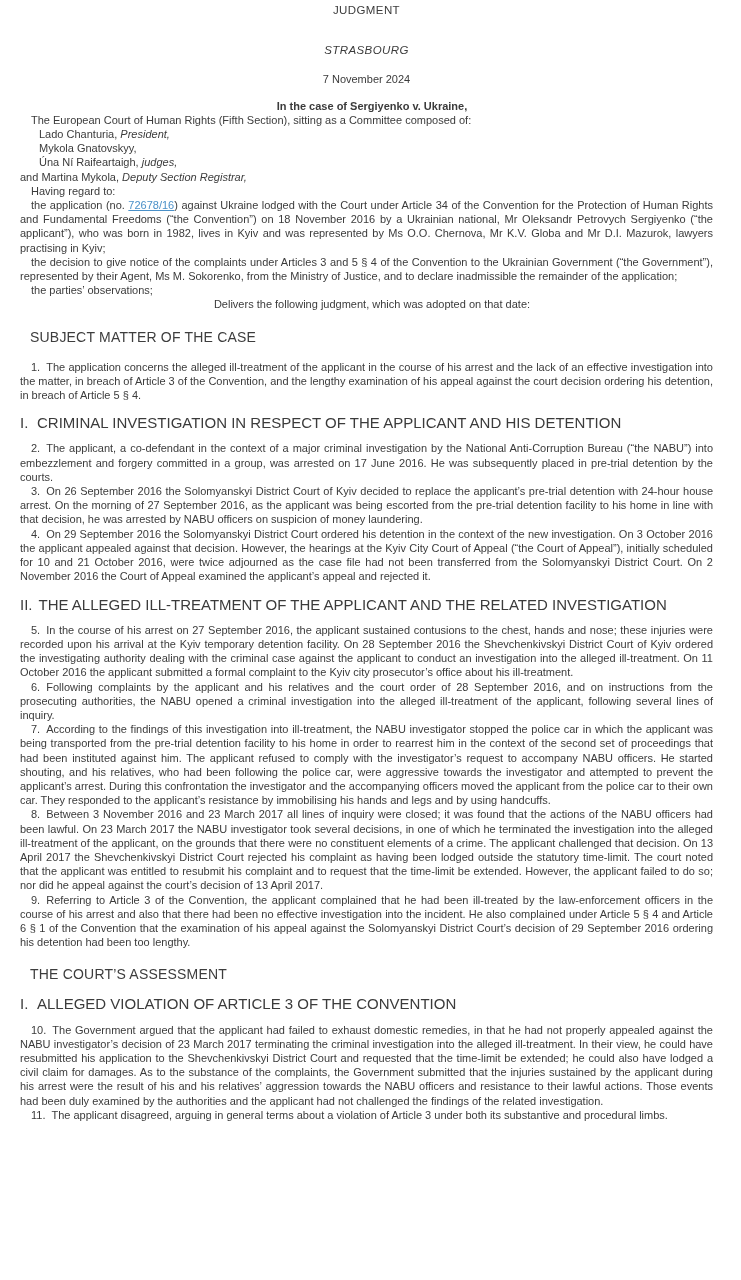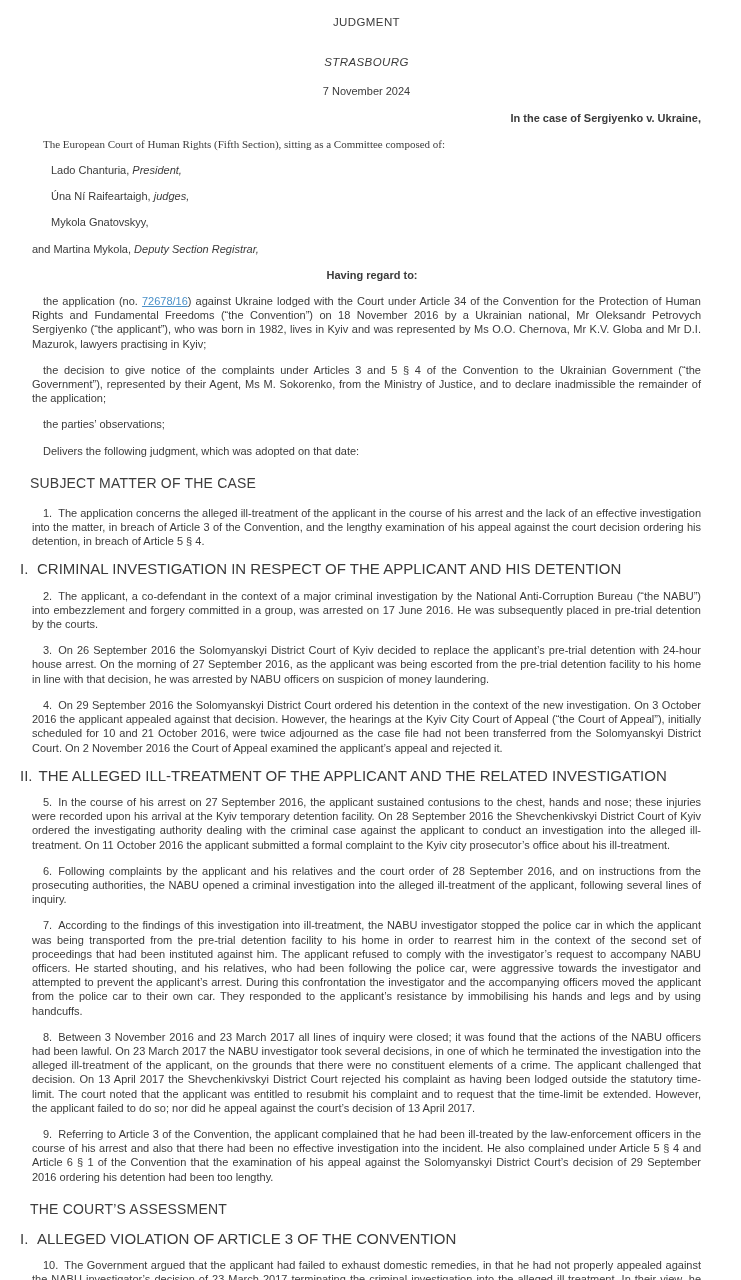--- a/index.html
+++ b/index.html
@@ -4,27 +4,27 @@
 <style>
   html, body { margin: 0; padding: 0; background: #ffffff; }
   body {
     width: 741px; height: 1280px; overflow: hidden;
     font-family: "Liberation Sans", sans-serif;
     font-size: 11px; line-height: 14.2px;
     color: #3b3b3b;
     -webkit-font-smoothing: antialiased;
   }
   .page { padding: 2px 28px 0 20px; }
-  p { margin: 12px; text-align: justify; }
+  p { margin: 0; text-align: justify; }
   .center { text-align: center; }
   .doc-title { padding-top: 1px; font-size: 11.5px; letter-spacing: 0.4px; }
   .city { margin-top: 26px; font-size: 11.5px; letter-spacing: 0.4px; font-style: italic; }
   .date-line { margin-top: 15px; }
   .note { margin-top: 26px; font-style: italic; text-indent: 11px; text-align: left; }
-  .case-line { margin-top: 12px; font-weight: bold; text-indent: 11px; text-align: right; }
+  .case-line { margin-top: 12px; font-weight: bold; text-indent: 11px; text-align: center; }
   .indent { text-indent: 11px; }
   .judges { padding-left: 19px; text-align: left; }
   .role { font-style: italic; }
   .deliberated { margin-top: 23px; text-indent: 11px; text-align: left; }
   .heading {
     font-size: 14px; line-height: 17px; letter-spacing: 0.2px;
     color: #3d3d3d; margin: 17px 0 14px 0; padding-left: 10px; text-align: left;
   }
   .subhead { margin: 14px 0 11px 0; font-size: 15px; text-align: left; }
   .snum { display: inline-block; min-width: 11px; margin-right: 6px; }
@@ -36,35 +36,35 @@
 <body>
 
 <div class="page">
 
   <p class="center doc-title">JUDGMENT</p>
   <p class="center city">STRASBOURG</p>
   <p class="center date-line">7 November 2024</p>
 
 
   <p class="case-line">In the case of Sergiyenko v. Ukraine,</p>
-  <p class="indent" style="text-align:left;font-family:Liberation Serif, serif;">The European Court of Human Rights (Fifth Section), sitting as a Committee composed of:</p>
+  <p class="indent" style="text-align:left;">The European Court of Human Rights (Fifth Section), sitting as a Committee composed of:</p>
 
   <p class="judges"><span>Lado Chanturia, </span><span class="role">President,</span></p>
+  <p class="judges"><span>Mykola Gnatovskyy,</span><span class="role"></span></p>
   <p class="judges"><span>Úna Ní Raifeartaigh, </span><span class="role">judges,</span></p>
-  <p class="judges"><span>Mykola Gnatovskyy,</span><span class="role"></span></p>
   <p style="text-align:left;"><span>and Martina Mykola, </span><span class="role">Deputy Section Registrar,</span></p>
 
-  <p class="indent" style="text-align:center;font-weight:bold;">Having regard to:</p>
+  <p class="indent" style="text-align:left;">Having regard to:</p>
 
   <p class="indent"><span>the application (no. </span><a class="app-link" href="#">72678/16</a><span>) against Ukraine lodged with the Court under Article 34 of the Convention for the Protection of Human Rights and Fundamental Freedoms (“the Convention”) on 18 November 2016 by a Ukrainian national, Mr Oleksandr Petrovych Sergiyenko (“the applicant”), who was born in 1982, lives in Kyiv and was represented by Ms O.O. Chernova, Mr K.V. Globa and Mr D.I. Mazurok, lawyers practising in Kyiv;</span></p>
 
   <p class="indent">the decision to give notice of the complaints under Articles 3 and 5 § 4 of the Convention to the Ukrainian Government (“the Government”), represented by their Agent, Ms M. Sokorenko, from the Ministry of Justice, and to declare inadmissible the remainder of the application;</p>
   <p class="indent" style="text-align:left;">the parties’ observations;</p>
 
-  <p class="indent" style="text-align:left;">Delivers the following judgment, which was adopted on that date:</p>
+  <p class="indent" style="text-align:center;">Delivers the following judgment, which was adopted on that date:</p>
 
   <p class="heading">SUBJECT MATTER OF THE CASE</p>
 
   <p class="bodypara"><span class="pnum">1.</span><span>The application concerns the alleged ill-treatment of the applicant in the course of his arrest and the lack of an effective investigation into the matter, in breach of Article 3 of the Convention, and the lengthy examination of his appeal against the court decision ordering his detention, in breach of Article 5 § 4.</span></p>
 
   <p class="subhead"><span class="snum">I.</span><span>CRIMINAL INVESTIGATION IN RESPECT OF THE APPLICANT AND HIS DETENTION</span></p>
 
   <p class="bodypara"><span class="pnum">2.</span><span>The applicant, a co-defendant in the context of a major criminal investigation by the National Anti-Corruption Bureau (“the NABU”) into embezzlement and forgery committed in a group, was arrested on 17 June 2016. He was subsequently placed in pre-trial detention by the courts.</span></p>
   <p class="bodypara"><span class="pnum">3.</span><span>On 26 September 2016 the Solomyanskyi District Court of Kyiv decided to replace the applicant’s pre-trial detention with 24-hour house arrest. On the morning of 27 September 2016, as the applicant was being escorted from the pre-trial detention facility to his home in line with that decision, he was arrested by NABU officers on suspicion of money laundering.</span></p>
   <p class="bodypara"><span class="pnum">4.</span><span>On 29 September 2016 the Solomyanskyi District Court ordered his detention in the context of the new investigation. On 3 October 2016 the applicant appealed against that decision. However, the hearings at the Kyiv City Court of Appeal (“the Court of Appeal”), initially scheduled for 10 and 21 October 2016, were twice adjourned as the case file had not been transferred from the Solomyanskyi District Court. On 2 November 2016 the Court of Appeal examined the applicant’s appeal and rejected it.</span></p>

